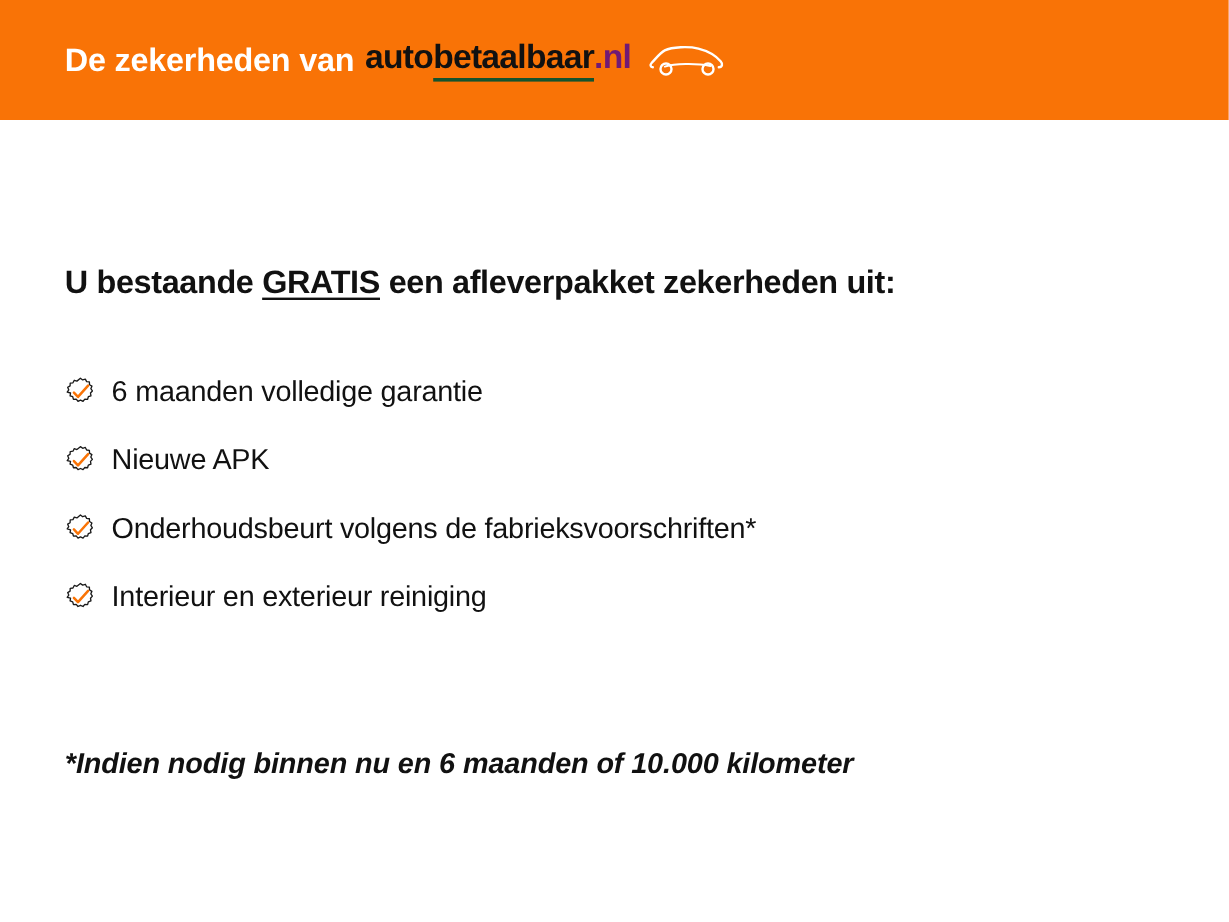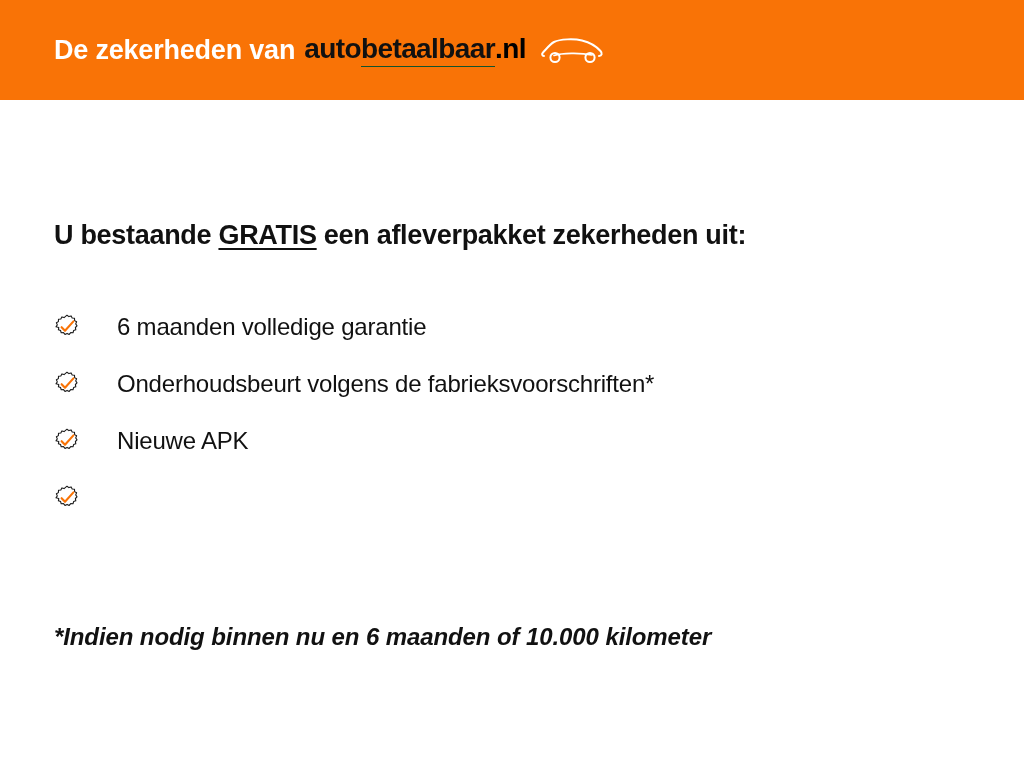--- a/index.html
+++ b/index.html
@@ -48,24 +48,24 @@
     display: inline-flex;
     align-items: baseline;
     margin-left: 9px;
     font-size: 28px;
     font-weight: bold;
     letter-spacing: -0.6px;
   }
   .brand .b-auto { color: #111111; }
   .brand .b-betaalbaar {
     color: #111111;
-    border-bottom: 1px solid #14532d;
+    border-bottom: 3px solid #14532d;
     padding-bottom: 1px;
   }
-  .brand .b-nl { color: #000000; }
+  .brand .b-nl { color: #701a75; }
 
   .car-logo {
     margin-left: 14px;
     display: inline-flex;
     align-items: center;
   }
 
   
   .content {
     position: absolute;
@@ -95,21 +95,20 @@
     position: absolute;
     left: 54px;
     top: 198px;
     width: 900px;
   }
 
   .list-item {
     display: flex;
     align-items: center;
     height: 57px;
-    gap: 24px;
   }
 
   .check-icon {
     width: 26px;
     height: 26px;
     flex: 0 0 26px;
     position: relative;
     margin-right: 13px;
   }
   .check-icon svg { display: block; }
@@ -175,40 +174,41 @@
         <span class="item-label">6 maanden volledige garantie</span>
       </div>
 
       <div class="list-item">
         <span class="check-icon">
           <svg width="26" height="26" viewBox="0 0 26 26" fill="none" aria-hidden="true">
             <path d="M13 1.2 l1.9 1.4 2.2-.7 1.1 2.1 2.3.3 .1 2.3 2 1.2-.9 2.1 1.3 1.9-1.6 1.7 .4 2.3-2.2 .8-.6 2.2-2.3-.2-1.5 1.8-2.1-1-2.1 1-1.5-1.8-2.3 .2-.6-2.2-2.2-.8 .4-2.3L2 12.8l1.3-1.9-.9-2.1 2-1.2 .1-2.3 2.3-.3 1.1-2.1 2.2 .7z" stroke="#1a1a1a" stroke-width="1.1" fill="none" stroke-linejoin="round"></path>
             <path d="M7.6 13.2 l3.4 3.6 L19.4 7.4" stroke="#f97306" stroke-width="2.1" fill="none" stroke-linecap="round" stroke-linejoin="round"></path>
           </svg>
         </span>
+        <span class="item-label">Nieuwe APK</span>
+      </div>
+
+      <div class="list-item">
+        <span class="check-icon">
+          <svg width="26" height="26" viewBox="0 0 26 26" fill="none" aria-hidden="true">
+            <path d="M13 1.2 l1.9 1.4 2.2-.7 1.1 2.1 2.3.3 .1 2.3 2 1.2-.9 2.1 1.3 1.9-1.6 1.7 .4 2.3-2.2 .8-.6 2.2-2.3-.2-1.5 1.8-2.1-1-2.1 1-1.5-1.8-2.3 .2-.6-2.2-2.2-.8 .4-2.3L2 12.8l1.3-1.9-.9-2.1 2-1.2 .1-2.3 2.3-.3 1.1-2.1 2.2 .7z" stroke="#1a1a1a" stroke-width="1.1" fill="none" stroke-linejoin="round"></path>
+            <path d="M7.6 13.2 l3.4 3.6 L19.4 7.4" stroke="#f97306" stroke-width="2.1" fill="none" stroke-linecap="round" stroke-linejoin="round"></path>
+          </svg>
+        </span>
         <span class="item-label">Onderhoudsbeurt volgens de fabrieksvoorschriften*</span>
       </div>
 
       <div class="list-item">
         <span class="check-icon">
           <svg width="26" height="26" viewBox="0 0 26 26" fill="none" aria-hidden="true">
             <path d="M13 1.2 l1.9 1.4 2.2-.7 1.1 2.1 2.3.3 .1 2.3 2 1.2-.9 2.1 1.3 1.9-1.6 1.7 .4 2.3-2.2 .8-.6 2.2-2.3-.2-1.5 1.8-2.1-1-2.1 1-1.5-1.8-2.3 .2-.6-2.2-2.2-.8 .4-2.3L2 12.8l1.3-1.9-.9-2.1 2-1.2 .1-2.3 2.3-.3 1.1-2.1 2.2 .7z" stroke="#1a1a1a" stroke-width="1.1" fill="none" stroke-linejoin="round"></path>
             <path d="M7.6 13.2 l3.4 3.6 L19.4 7.4" stroke="#f97306" stroke-width="2.1" fill="none" stroke-linecap="round" stroke-linejoin="round"></path>
           </svg>
         </span>
-        <span class="item-label">Nieuwe APK</span>
-      </div>
-
-      <div class="list-item">
-        <span class="check-icon">
-          <svg width="26" height="26" viewBox="0 0 26 26" fill="none" aria-hidden="true">
-            <path d="M13 1.2 l1.9 1.4 2.2-.7 1.1 2.1 2.3.3 .1 2.3 2 1.2-.9 2.1 1.3 1.9-1.6 1.7 .4 2.3-2.2 .8-.6 2.2-2.3-.2-1.5 1.8-2.1-1-2.1 1-1.5-1.8-2.3 .2-.6-2.2-2.2-.8 .4-2.3L2 12.8l1.3-1.9-.9-2.1 2-1.2 .1-2.3 2.3-.3 1.1-2.1 2.2 .7z" stroke="#1a1a1a" stroke-width="1.1" fill="none" stroke-linejoin="round"></path>
-            <path d="M7.6 13.2 l3.4 3.6 L19.4 7.4" stroke="#f97306" stroke-width="2.1" fill="none" stroke-linecap="round" stroke-linejoin="round"></path>
-          </svg>
-        </span>
+        <span class="item-label">Interieur en exterieur reiniging</span>
       </div>
 
 
     </div>
 
     <div class="footnote">*Indien nodig binnen nu en 6 maanden of 10.000 kilometer</div>
 
   </div>
 </div>
 

